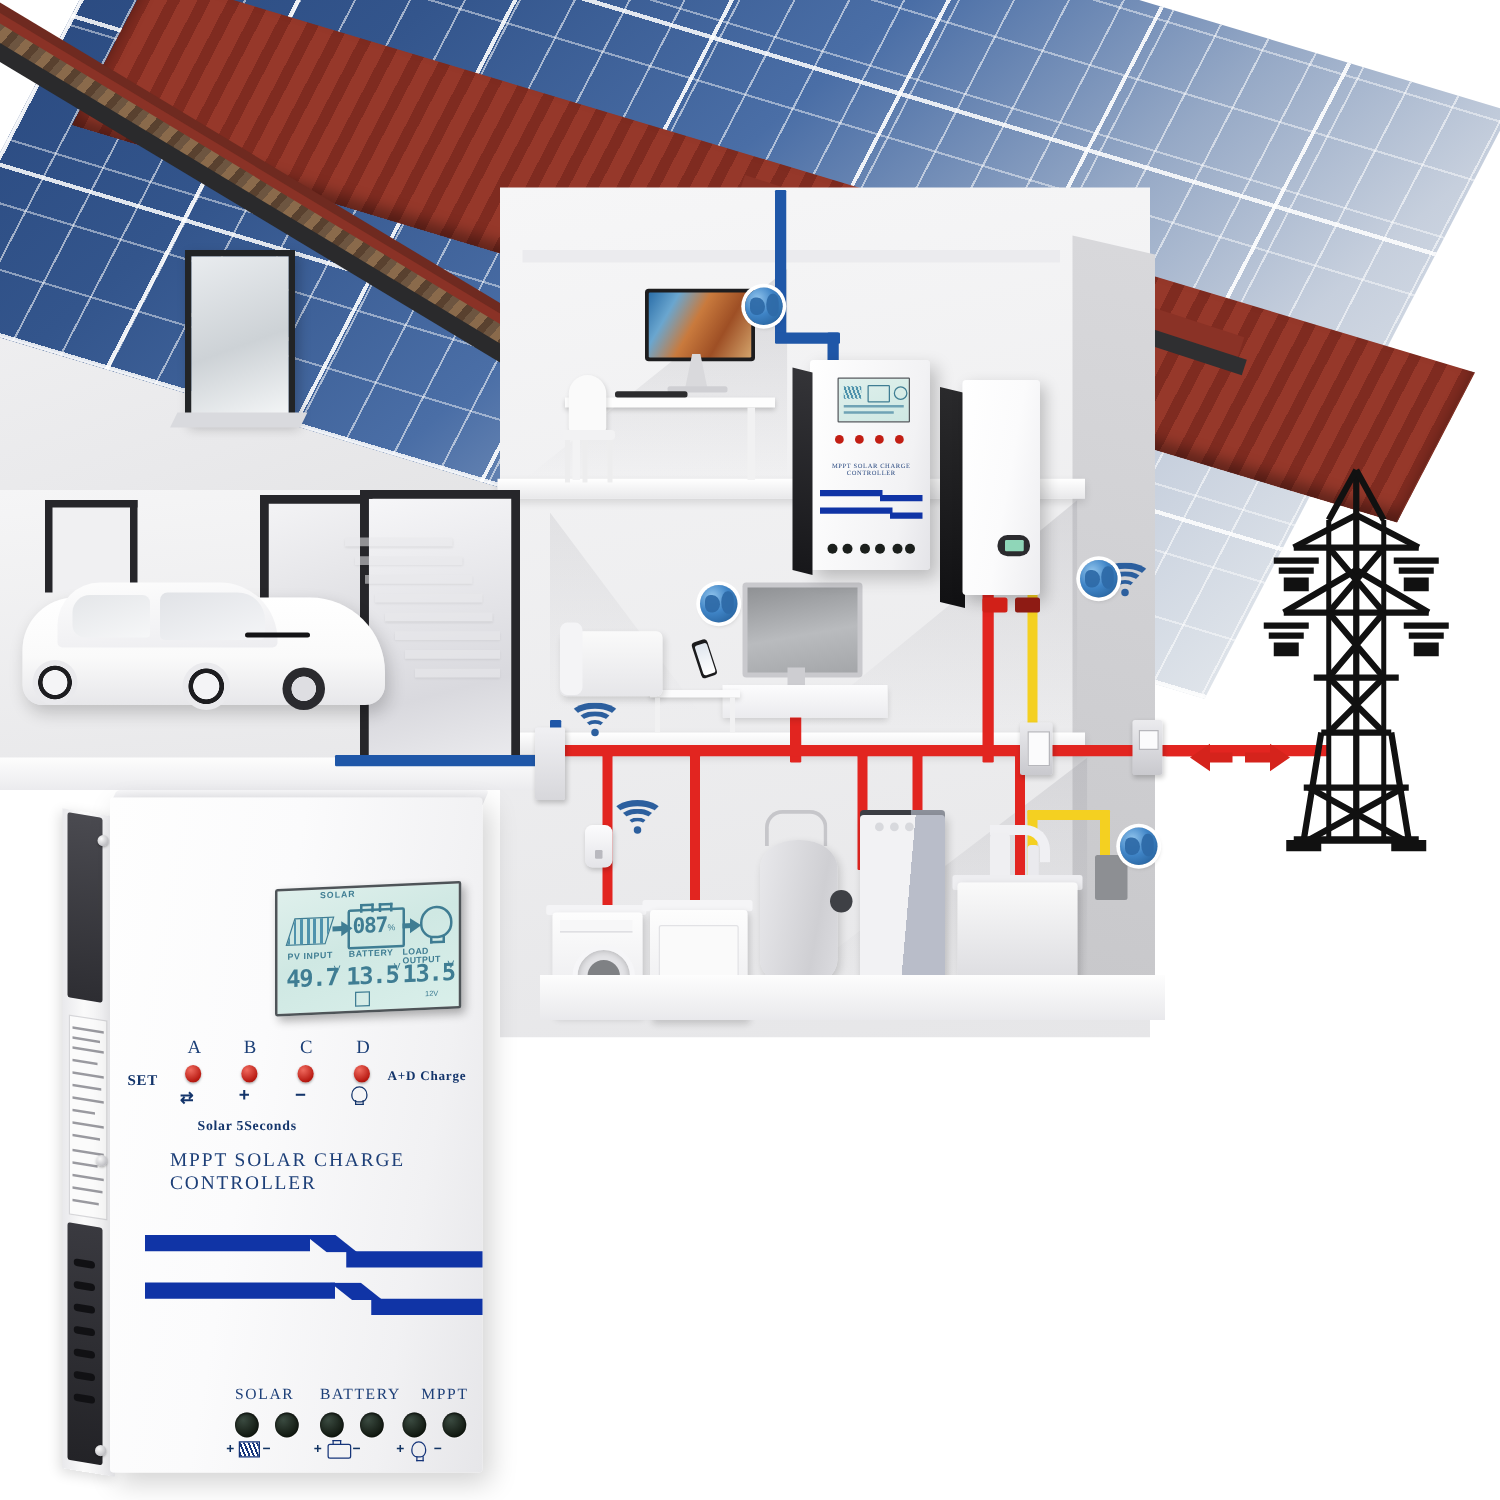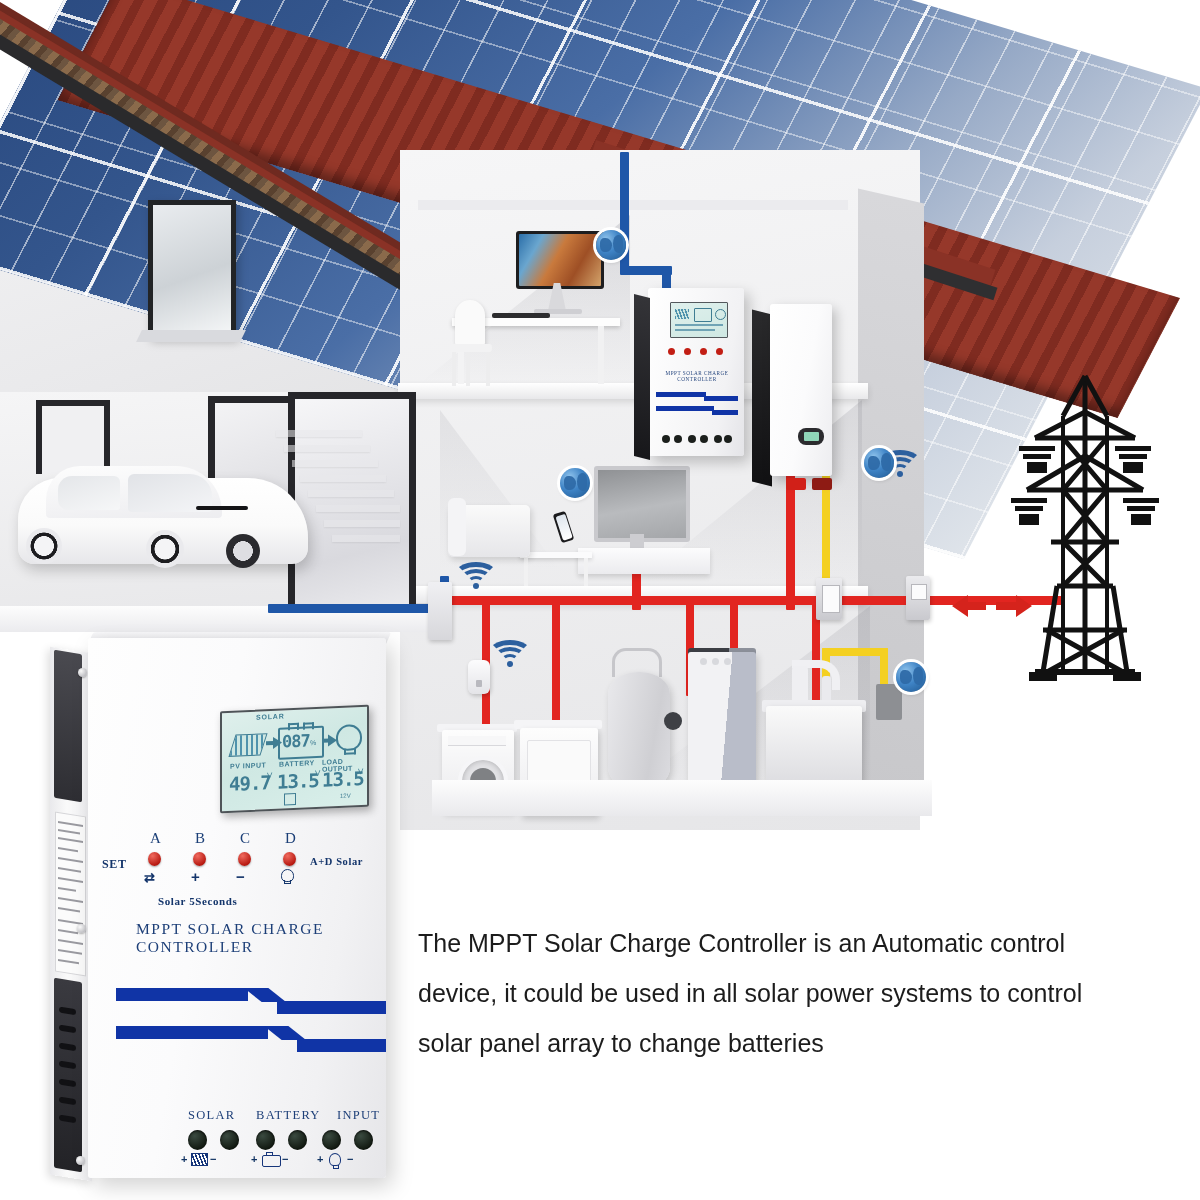--- a/index.html
+++ b/index.html
@@ -549,37 +549,37 @@
 
       <span class="btnChar" style="left:152px;top:192px;">C</span>
       <span class="redBtn" style="left:150px;top:214px;"></span>
       <span style="position:absolute;left:148px;top:230px;color:#14356b;font-size:15px;font-weight:bold;">−</span>
 
       <span class="btnChar" style="left:197px;top:192px;">D</span>
       <span class="redBtn" style="left:195px;top:214px;"></span>
       <span style="position:absolute;left:193px;top:231px;width:11px;height:11px;border:1.8px solid #14356b;border-radius:50% 50% 40% 40%;"></span>
       <span style="position:absolute;left:196px;top:242px;width:5px;height:3px;border-left:1.6px solid #14356b;border-right:1.6px solid #14356b;border-bottom:1.6px solid #14356b;"></span>
 
-      <span class="smallBlue" style="left:222px;top:218px;font-size:10.5px;">A+D Solar</span>
+      <span class="smallBlue" style="left:222px;top:218px;font-size:10.5px;">A+D Charge</span>
       <span class="smallBlue" style="left:70px;top:257px;font-size:11px;">Solar 5Seconds</span>
 
       <div style="position:absolute;left:48px;top:282px;color:#1d3f78;font-family:'Liberation Serif',serif;font-size:15.5px;letter-spacing:1.5px;">MPPT SOLAR CHARGE CONTROLLER</div>
 
       <div style="position:absolute;left:28px;top:350px;width:132px;height:13px;background:#1034a6;"></div>
       <div style="position:absolute;left:156px;top:350px;width:42px;height:14px;background:#1034a6;clip-path:polygon(0 0,58% 0,100% 100%,42% 100%);"></div>
       <div style="position:absolute;left:189px;top:363px;width:109px;height:13px;background:#1034a6;"></div>
 
       <div style="position:absolute;left:28px;top:388px;width:152px;height:13px;background:#1034a6;"></div>
       <div style="position:absolute;left:176px;top:388px;width:42px;height:14px;background:#1034a6;clip-path:polygon(0 0,58% 0,100% 100%,42% 100%);"></div>
       <div style="position:absolute;left:209px;top:401px;width:89px;height:13px;background:#1034a6;"></div>
 
       <div class="termGroup" style="left:0;top:470px;width:298px;height:70px;">
         <span class="termLabel" style="left:100px;top:0;">SOLAR</span>
         <span class="termLabel" style="left:168px;top:0;">BATTERY</span>
-        <span class="termLabel" style="left:249px;top:0;">INPUT</span>
+        <span class="termLabel" style="left:249px;top:0;">MPPT</span>
 
         <span class="termHole" style="left:100px;top:22px;"></span>
         <span class="termHole" style="left:132px;top:22px;"></span>
         <span class="termHole" style="left:168px;top:22px;"></span>
         <span class="termHole" style="left:200px;top:22px;"></span>
         <span class="termHole" style="left:234px;top:22px;"></span>
         <span class="termHole" style="left:266px;top:22px;"></span>
 
         <span class="termSign" style="left:93px;top:45px;">+</span>
         <span class="miniPV" style="left:103px;top:45px;"></span>
@@ -589,19 +589,14 @@
         <span class="miniBatt" style="left:174px;top:47px;"></span>
         <span class="termSign" style="left:194px;top:45px;">−</span>
 
         <span class="termSign" style="left:229px;top:45px;">+</span>
         <span class="miniBulb" style="left:241px;top:45px;"></span>
         <span class="termSign" style="left:259px;top:45px;">−</span>
       </div>
     </div>
   </div>
 
-  <div class="descBlock">
-    <div class="descLine">The MPPT Solar Charge Controller is an Automatic control</div>
-    <div class="descLine">device, it could be used in all solar power systems to control</div>
-    <div class="descLine">solar panel array to change batteries</div>
-  </div>
 
 </div>
 
 </body></html>

